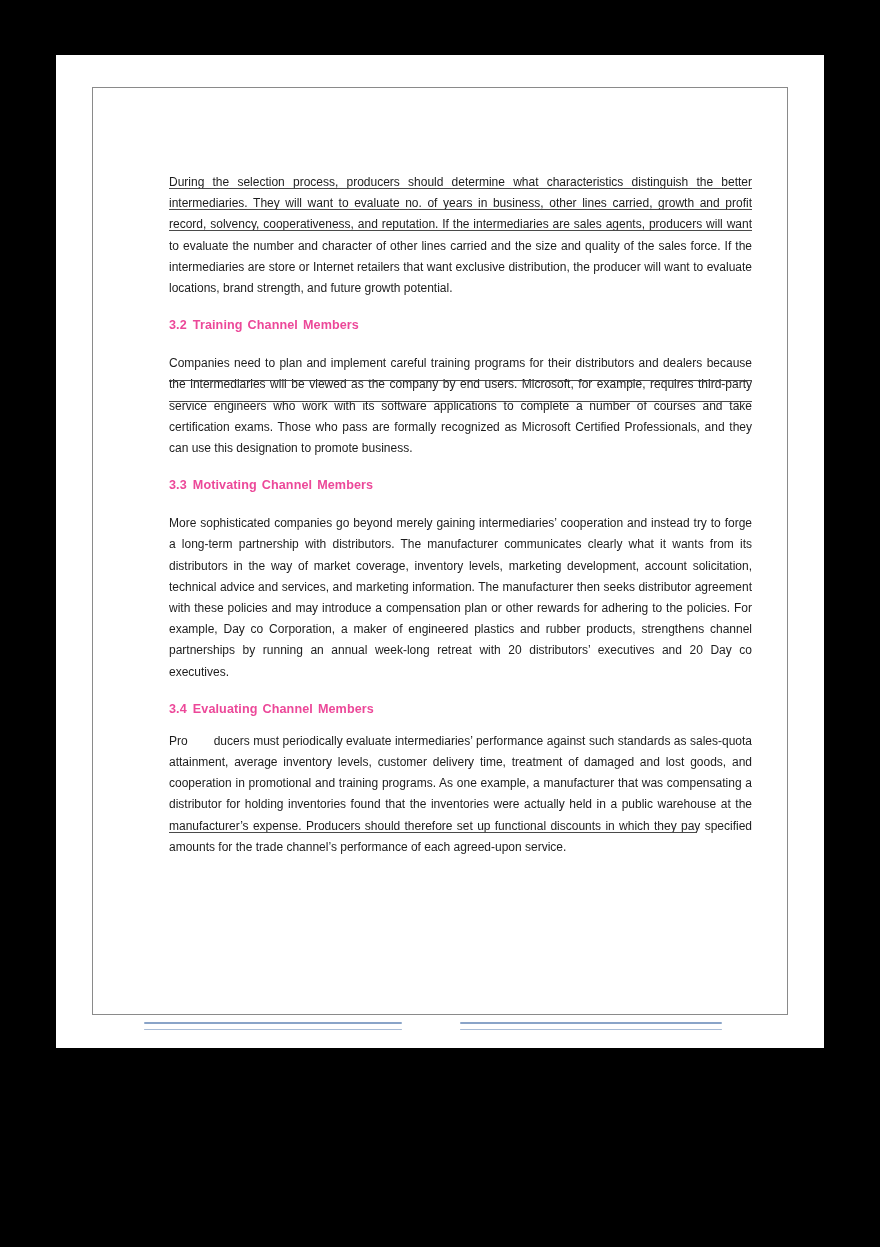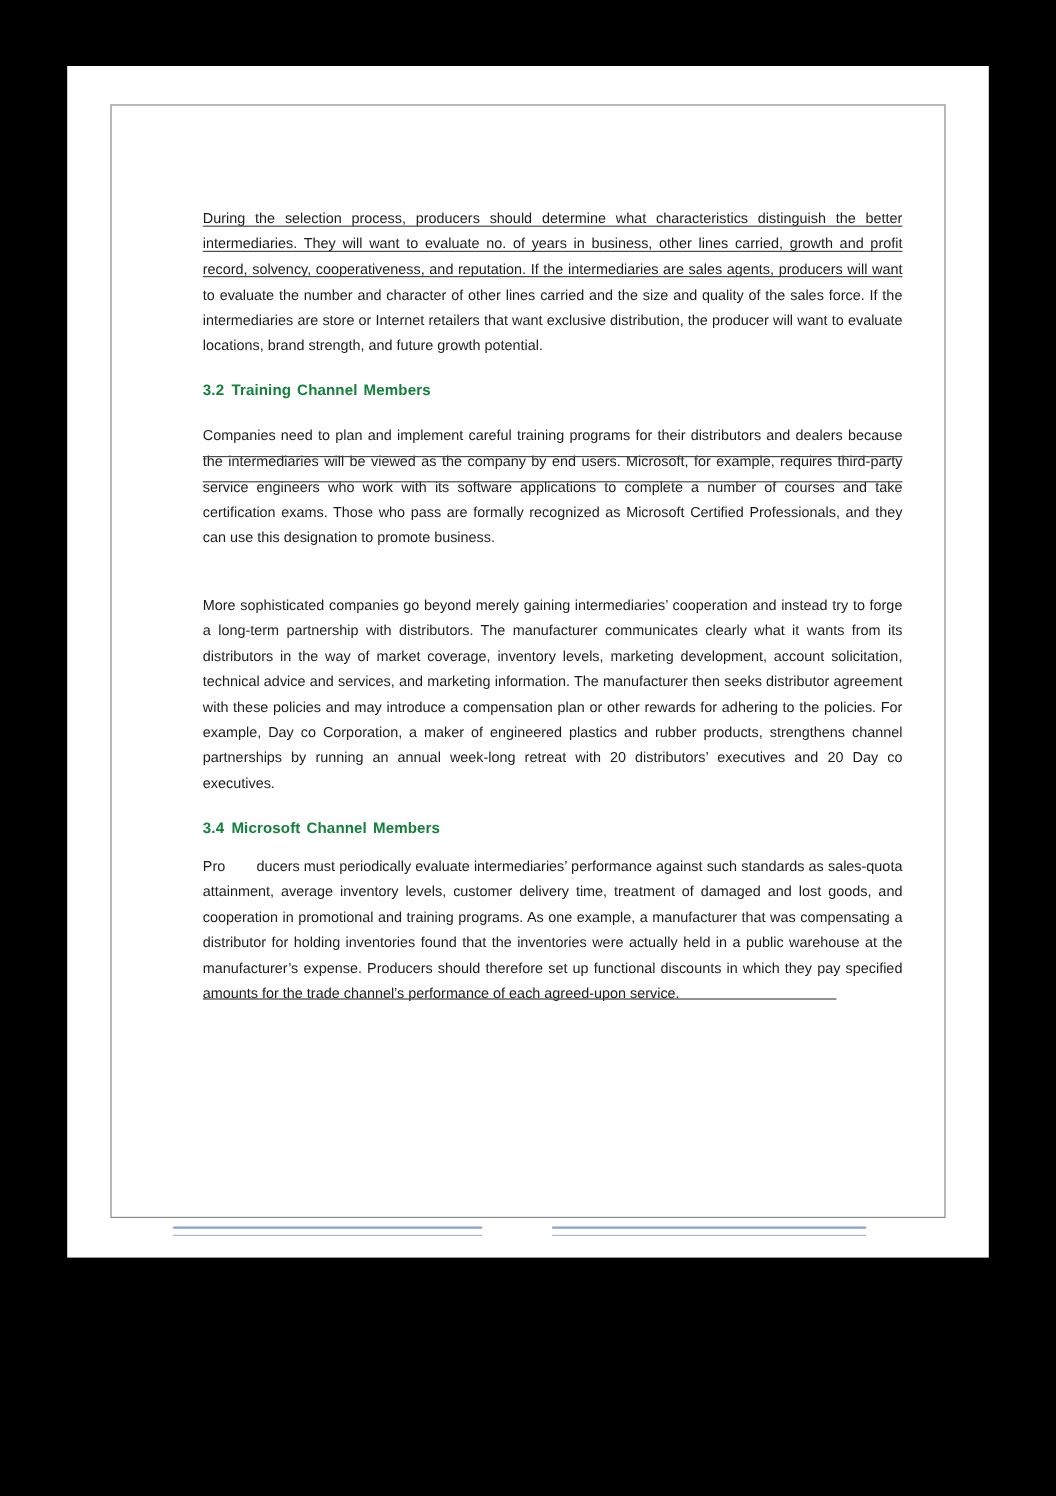--- a/index.html
+++ b/index.html
@@ -52,21 +52,21 @@
   }
 
   .spacer-para { height: 18px; }
   .spacer-head { height: 17px; }
 
   h2.heading {
     margin: 0;
     font-size: 12.6px;
     line-height: 19px;
     font-weight: bold;
-    color: #15803d;
+    color: #ec4899;
     letter-spacing: 0.1px;
     font-family: "Liberation Sans", sans-serif;
   }
 
   h2.heading .num { margin-right: 6px; }
   h2.heading .w { margin-right: 5px; }
 
   .italic { }
 
   
@@ -103,29 +103,32 @@
     <h2 class="heading">
       <span class="num">3.2</span><span class="w">Training</span><span class="w">Channel</span><span>Members</span>
     </h2>
 
     <div class="spacer-para"></div>
 
     <p class="para">Companies need to plan and implement careful training programs for their distributors and dealers because the intermediaries will be viewed as the company by end users. Microsoft, for example, requires third-party service engineers who work with its software applications to complete a number of courses and take certification exams. Those who pass are formally recognized as Microsoft Certified Professionals, and they can use this designation to promote business.</p>
 
     <div class="spacer-head"></div>
 
+    <h2 class="heading">
+      <span class="num">3.3</span><span class="w">Motivating</span><span class="w">Channel</span><span>Members</span>
+    </h2>
 
     <div class="spacer-para"></div>
 
     <p class="para"><span>More sophisticated companies go beyond merely gaining intermediaries’ cooperation and instead try to forge a long-term </span><span class="italic">partnership</span><span> with distributors. The manufacturer communicates clearly what it wants from its distributors in the way of market coverage, inventory levels, marketing development, account solicitation, technical advice and services, and marketing information. The manufacturer then seeks distributor agreement with these policies and may introduce a compensation plan or other rewards for adhering to the policies. For example, Day co Corporation, a maker of engineered plastics and rubber products, strengthens channel partnerships by running an annual week-long retreat with 20 distributors’ executives and 20 Day co executives.</span></p>
 
     <div class="spacer-head"></div>
 
     <h2 class="heading">
-      <span class="num">3.4</span><span class="w">Microsoft</span><span class="w">Channel</span><span>Members</span>
+      <span class="num">3.4</span><span class="w">Evaluating</span><span class="w">Channel</span><span>Members</span>
     </h2>
 
     <div class="spacer-para" style="height:12px"></div>
 
     <p class="para"><span>Pro</span><span class="pro-gap"></span><span>ducers must periodically evaluate intermediaries’ performance against such standards as sales-quota attainment, average inventory levels, customer delivery time, treatment of damaged and lost goods, and cooperation in promotional and training programs. As one example, a manufacturer that was compensating a distributor for holding inventories found that the inventories were actually held in a public warehouse at the manufacturer’s expense. Producers should therefore set up functional discounts in which they pay specified amounts for the trade channel’s performance of each agreed-upon service.</span></p>
 
     <div class="spacer-head" style="height:24px"></div>
 
 
   </div>

